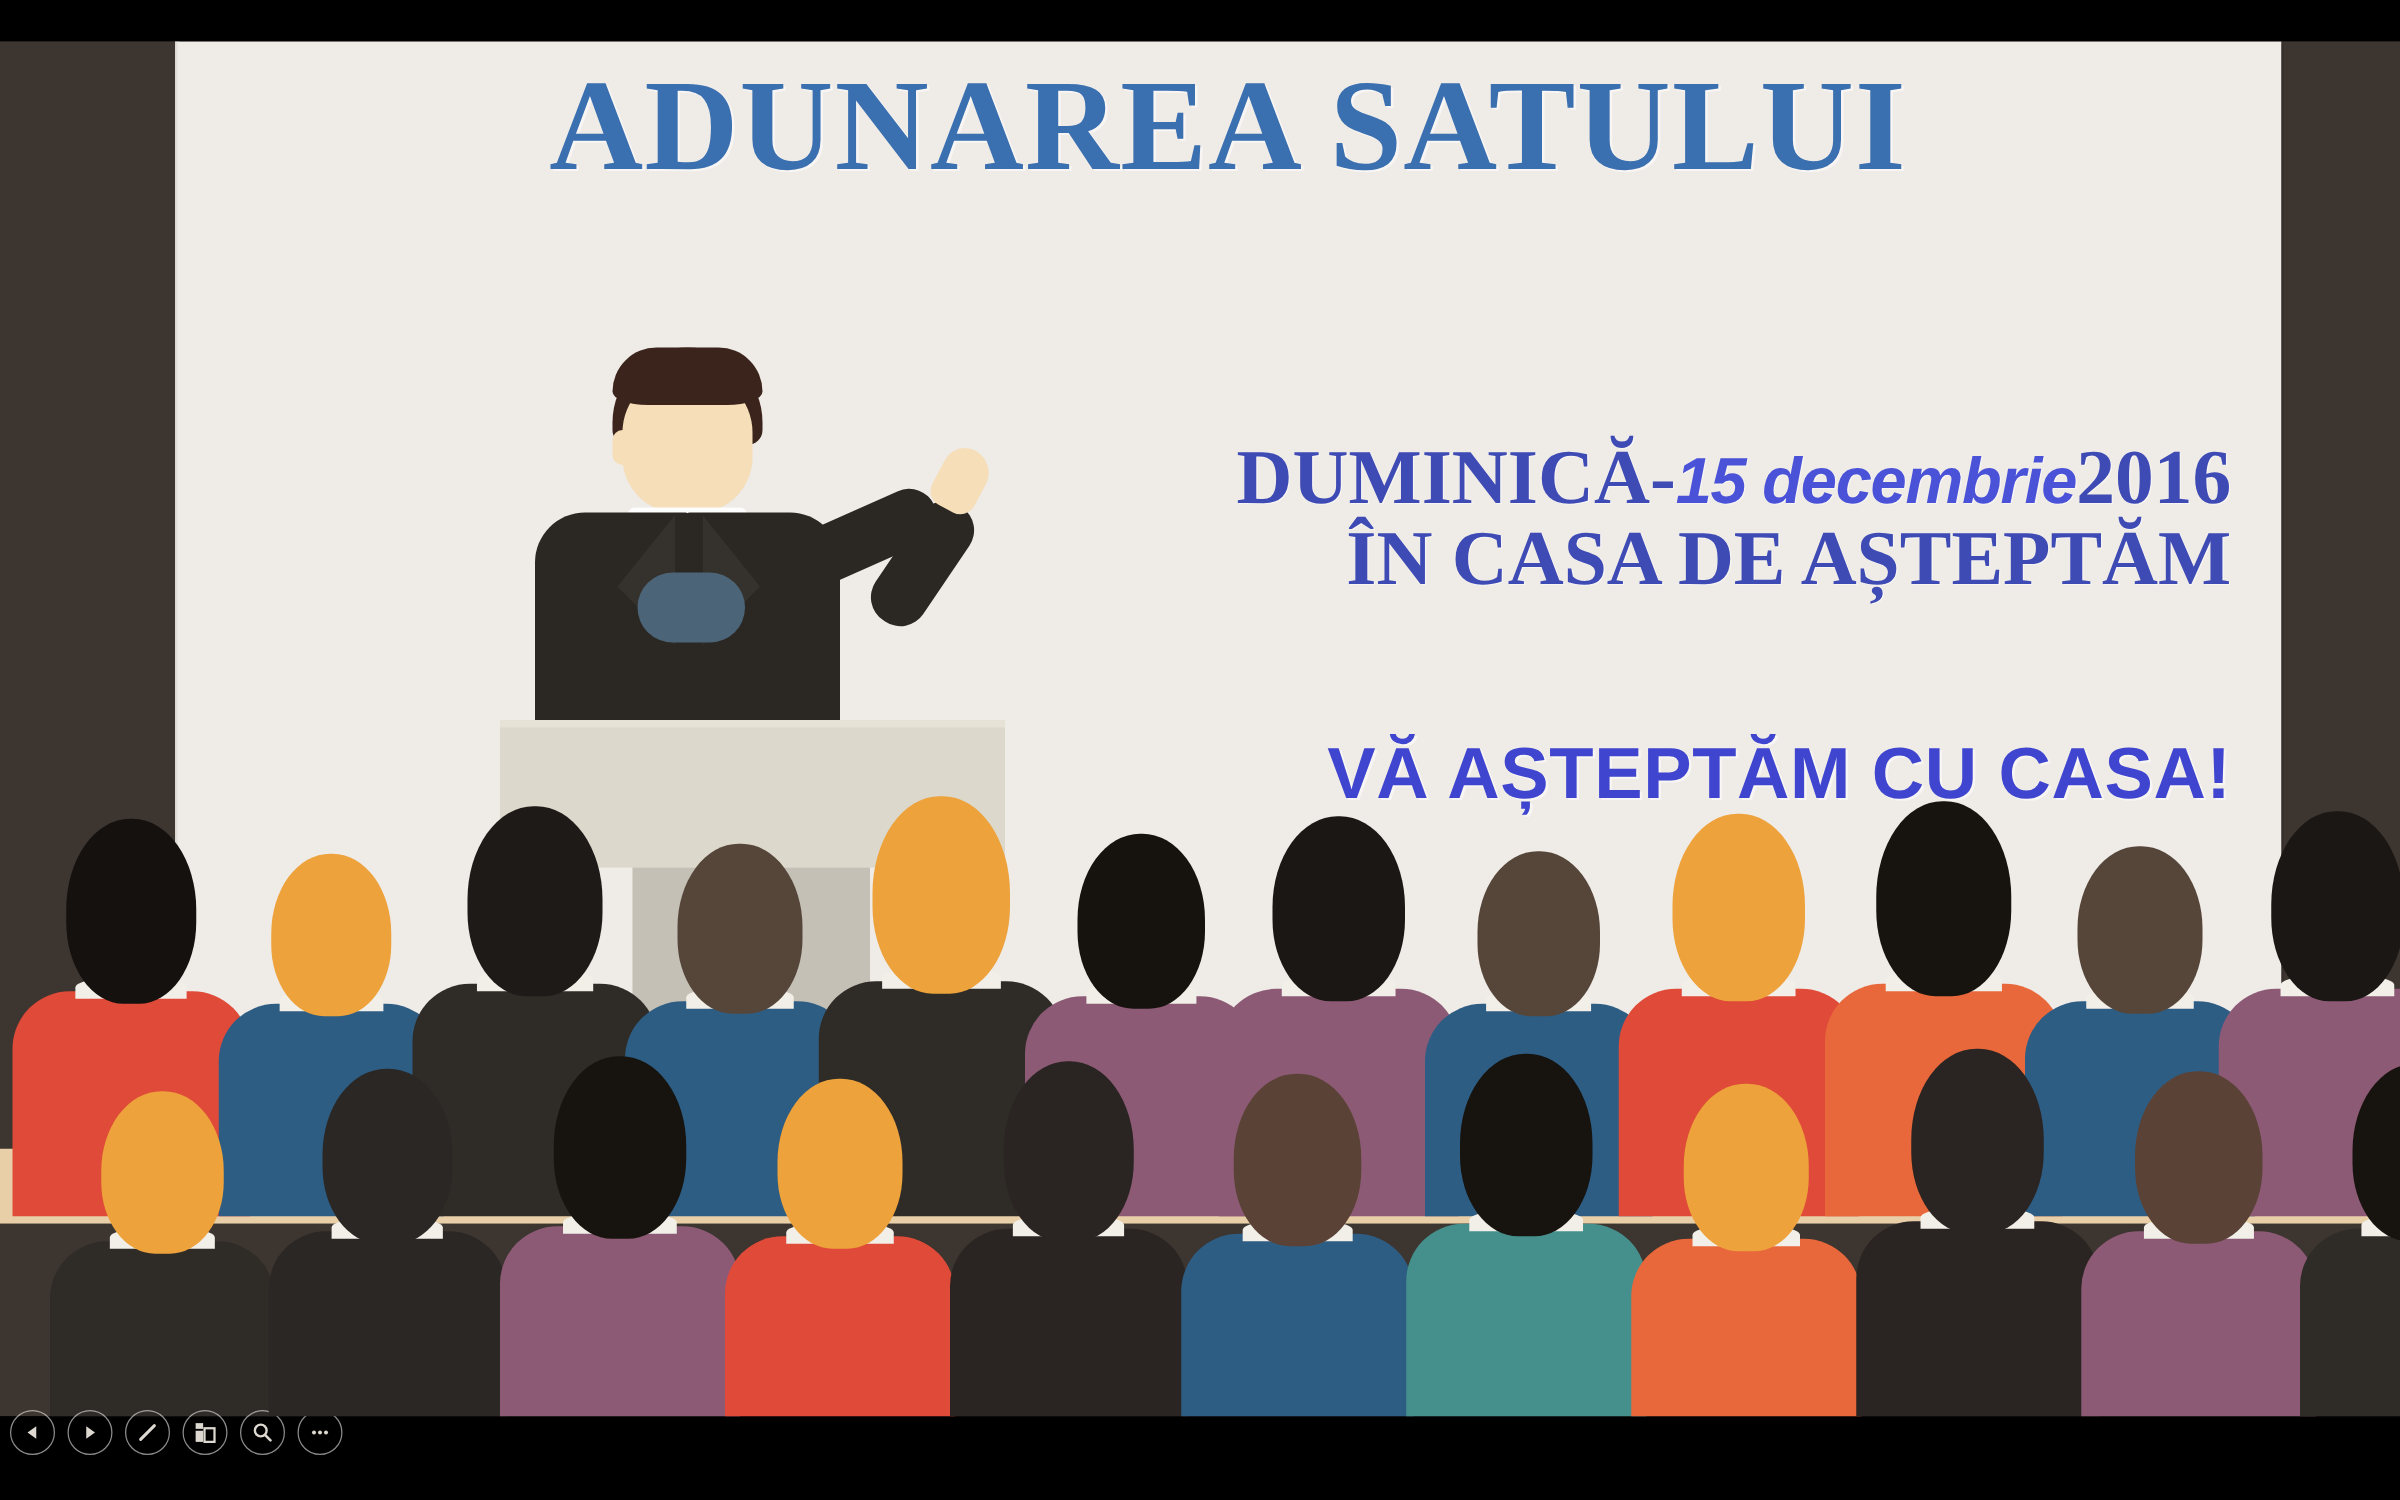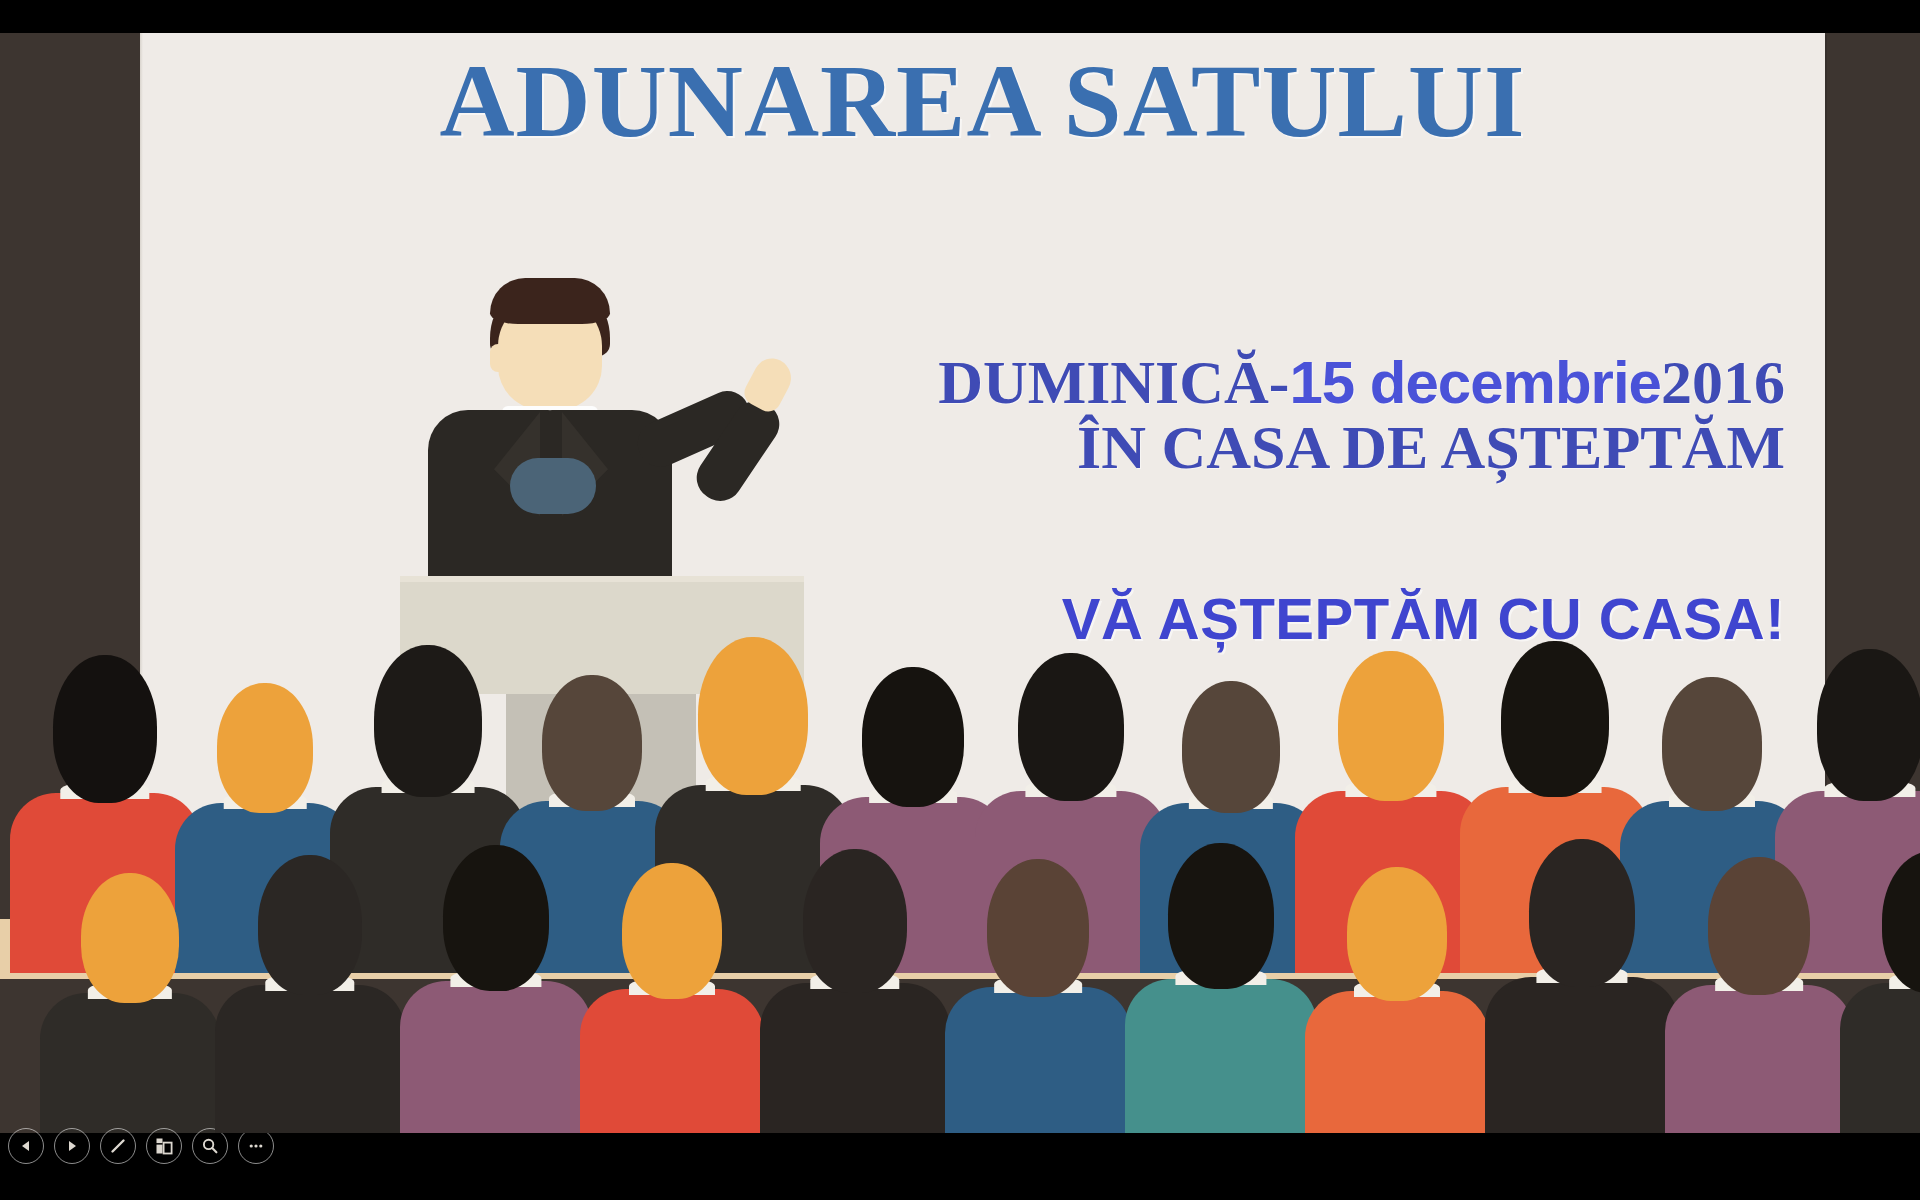--- a/index.html
+++ b/index.html
@@ -30,22 +30,22 @@
          color:#3a6fb0;letter-spacing:1px;line-height:.96;
          text-shadow:2px 2px 0 rgba(255,255,255,.55);}
   #title1{top:18px;font-size:104px;}
   #title2{top:128px;font-size:104px;}
 
   .infoblock{position:absolute;right:40px;top:318px;width:1060px;text-align:right;
              line-height:1.02;}
   .line-serif{font-family:"Liberation Serif","DejaVu Serif",serif;font-weight:700;
               color:#3f4bb5;font-size:62px;letter-spacing:0px;white-space:nowrap;
               text-shadow:1px 1px 0 rgba(255,255,255,.5);}
-  .hl-date{font-family:"Liberation Sans",sans-serif;font-weight:700;
-           color:#4a52d8;font-size:60px;letter-spacing:-1px;}
+  .hl-date{font-family:"Liberation Sans",sans-serif;font-style:italic;font-weight:700;
+           color:#4a52d8;font-size:52px;letter-spacing:-1px;}
   #l-place{margin-top:2px;}
   #l-time{margin-top:2px;}
   #l-welcome{position:absolute;right:40px;top:552px;width:1060px;text-align:right;
              font-family:"Liberation Sans",sans-serif;font-weight:700;font-size:58px;
              color:#3f45cf;letter-spacing:.5px;white-space:nowrap;
              text-shadow:2px 2px 0 rgba(255,255,255,.55);}
 
   
   #speaker{position:absolute;left:250px;top:245px;width:420px;height:430px;}
   .sp{position:absolute;}

